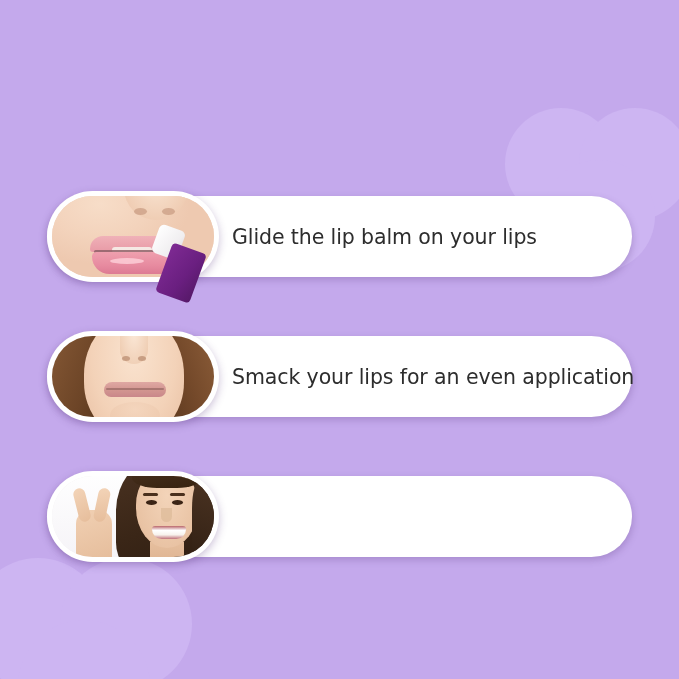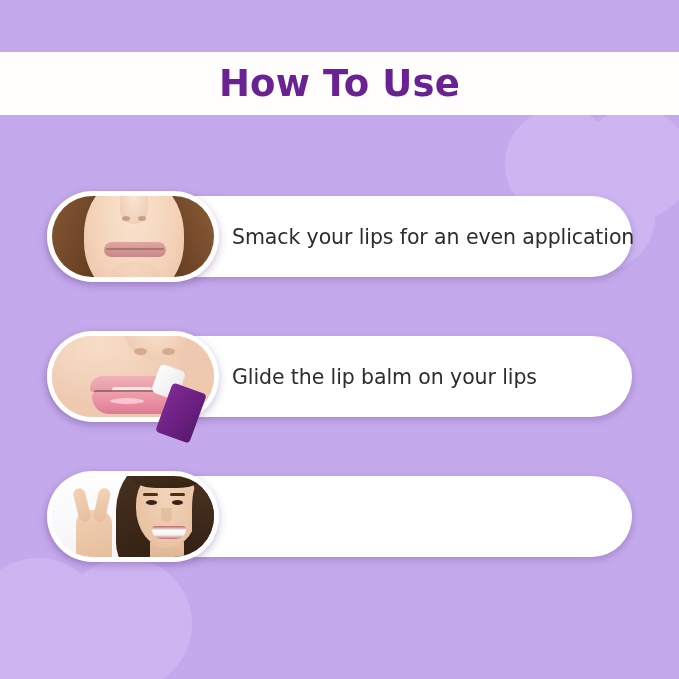--- a/index.html
+++ b/index.html
@@ -312,66 +312,63 @@
     <span class="lobe-a"></span>
       <span class="lobe-b"></span>
       <span class="lobe-c"></span>
   </div>
   <div class="clover clover-bl">
     <span class="lobe-a"></span>
       <span class="lobe-b"></span>
       <span class="lobe-c"></span>
   </div>
 
-  <div class="header-band">
-    <div class="header-title">How To Use</div>
-  </div>
 
   <div class="steps">
-
-    <div class="step-row">
-      <div class="step-card"></div>
-      <div class="step-text">Smack your lips for an even application</div>
-      <div class="thumb">
-        <div class="thumb-clip">
-          <div class="thumb-art">
-            <div class="p2-bg"></div>
-            <div class="p2-hair-l"></div>
-            <div class="p2-hair-r"></div>
-            <div class="p2-face"></div>
-            <div class="p2-nose"></div>
-            <div class="p2-nostril-l"></div>
-            <div class="p2-nostril-r"></div>
-            <div class="p2-chin"></div>
-            <div class="p2-lips"></div>
-            <div class="p2-mouthline"></div>
-          </div>
-        </div>
-      </div>
-    </div>
 
     <div class="step-row">
       <div class="step-card"></div>
       <div class="step-text">Glide the lip balm on your lips</div>
       <div class="thumb">
         <div class="thumb-clip">
           <div class="thumb-art">
             <div class="p1-skin"></div>
             <div class="p1-nose"></div>
             <div class="p1-nostril-l"></div>
             <div class="p1-nostril-r"></div>
             <div class="p1-upperlip"></div>
             <div class="p1-teeth"></div>
             <div class="p1-mouthline"></div>
             <div class="p1-lowerlip"></div>
             <div class="p1-lipshine"></div>
           </div>
         </div>
         <div class="p1-balm-cap"></div>
         <div class="p1-balm-body"></div>
+      </div>
+    </div>
+
+    <div class="step-row">
+      <div class="step-card"></div>
+      <div class="step-text">Smack your lips for an even application</div>
+      <div class="thumb">
+        <div class="thumb-clip">
+          <div class="thumb-art">
+            <div class="p2-bg"></div>
+            <div class="p2-hair-l"></div>
+            <div class="p2-hair-r"></div>
+            <div class="p2-face"></div>
+            <div class="p2-nose"></div>
+            <div class="p2-nostril-l"></div>
+            <div class="p2-nostril-r"></div>
+            <div class="p2-chin"></div>
+            <div class="p2-lips"></div>
+            <div class="p2-mouthline"></div>
+          </div>
+        </div>
       </div>
     </div>
 
     <div class="step-row">
       <div class="step-card"></div>
       <div class="thumb">
         <div class="thumb-clip">
           <div class="thumb-art">
             <div class="p3-bg"></div>
             <div class="p3-hair"></div>

